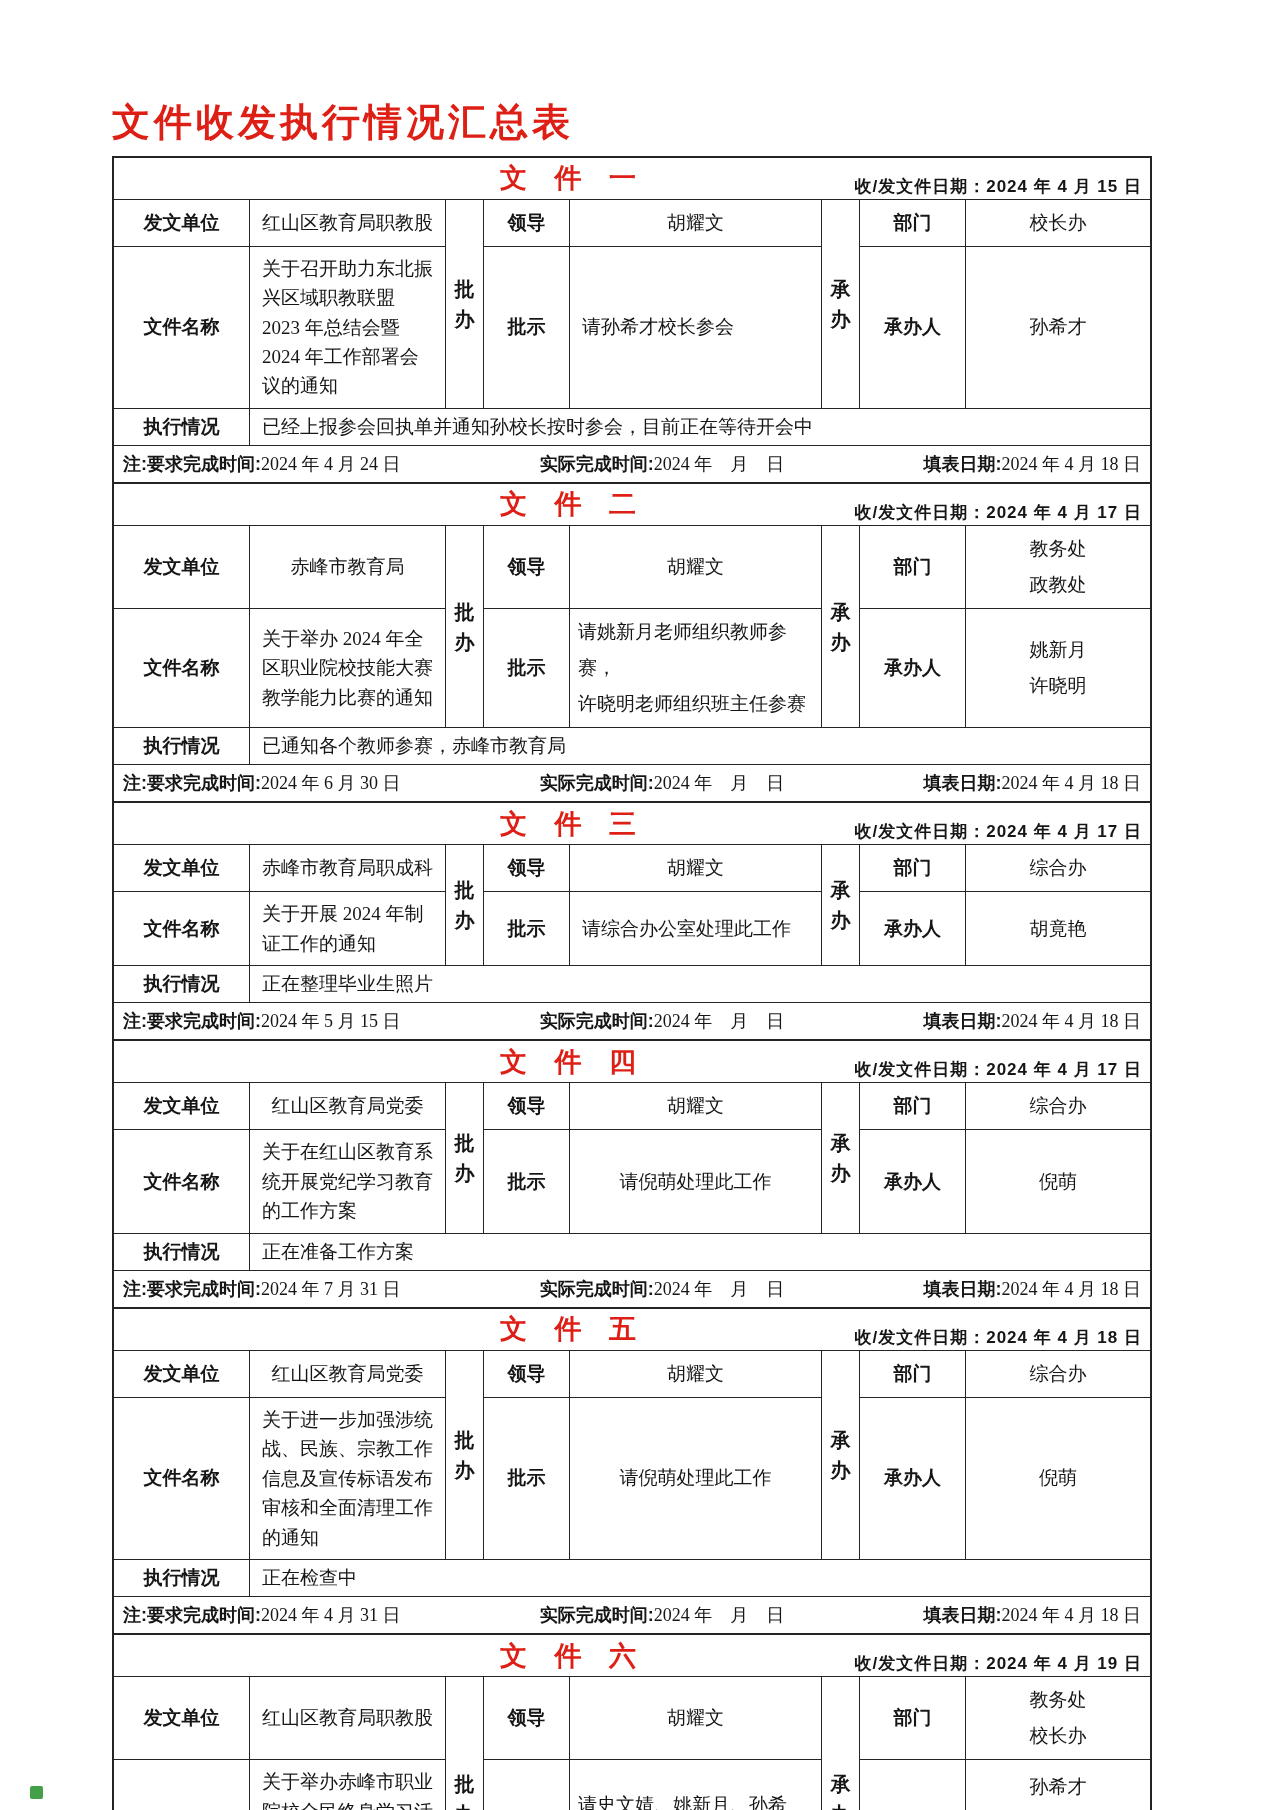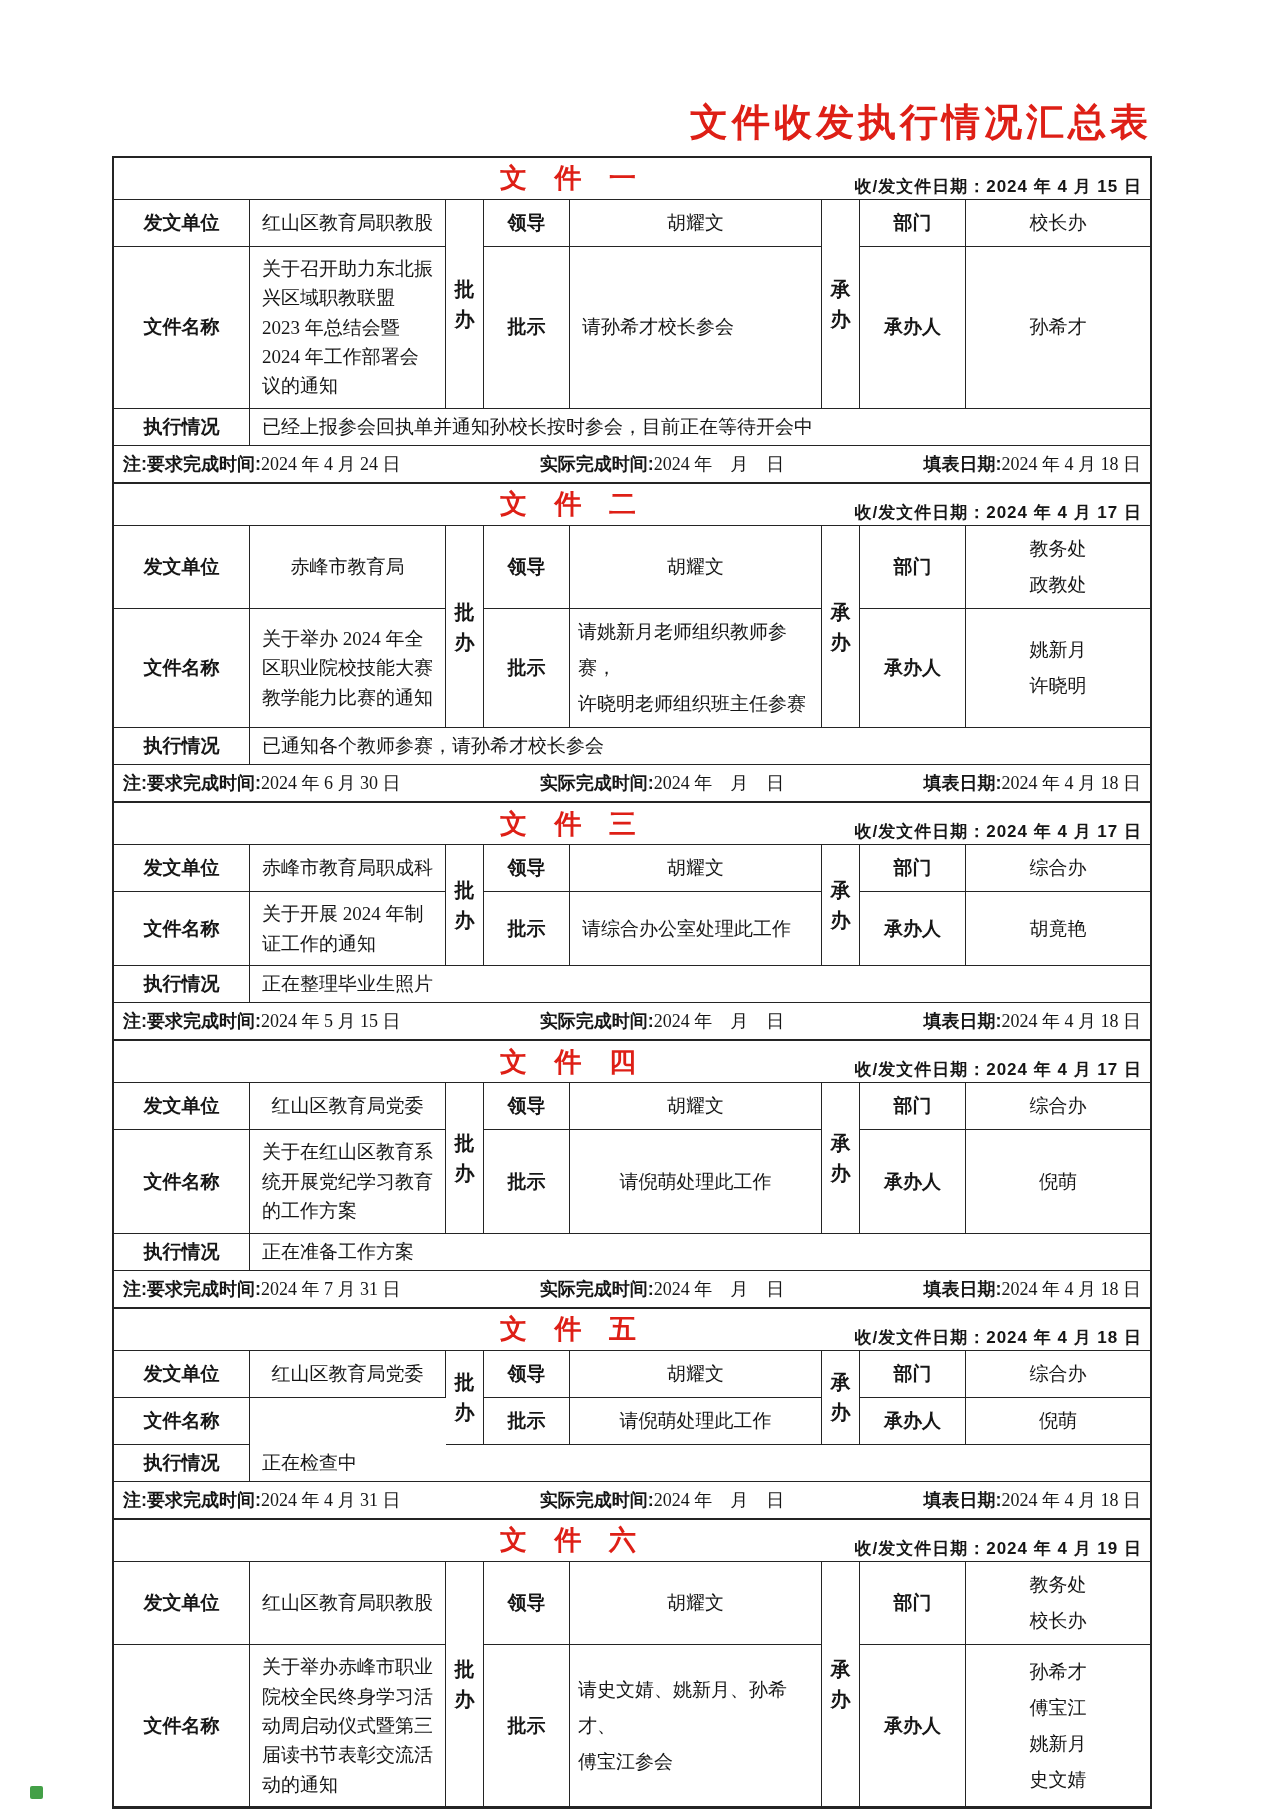--- a/index.html
+++ b/index.html
@@ -9,21 +9,21 @@
   }
   *{box-sizing:border-box;}
   html,body{margin:0;padding:0;}
   body{
     width:1280px;height:1810px;background:#ffffff;position:relative;
     font-family:"Liberation Sans","DejaVu Sans",sans-serif;color:var(--ink);
     overflow:hidden;
   }
   .sheet{position:absolute;left:112px;top:100px;width:1040px;}
   .page-title{
-    text-align:right;color:var(--red);font-weight:900;font-size:38px;
+    text-align:left;color:var(--red);font-weight:900;font-size:38px;
     letter-spacing:4px;margin:0 0 10px 0;line-height:1.2;
   }
   .tbl{border:2px solid var(--bd);background:#fff;}
 
   
   .shead{position:relative;height:42px;border-bottom:1px solid var(--bd);}
   .stitle{
     position:absolute;inset:0;display:flex;align-items:center;justify-content:center;
     padding-right:118px;color:var(--red);font-weight:900;font-size:27px;letter-spacing:10px;
   }
@@ -131,21 +131,21 @@
         <div class="cell ser left name-cell c2 r2">关于举办 2024 年全区职业院校技能大赛教学能力比赛的通知</div>
         <div class="cell lab c4 r2">批示</div>
         <div class="cell ser ctr pre c5 r2">请姚新月老师组织教师参赛，
 许晓明老师组织班主任参赛</div>
         <div class="cell lab c7 r2">承办人</div>
         <div class="cell ser pre c8 r2">姚新月
 许晓明</div>
       </div>
       <div class="exec">
         <div class="elab lab">执行情况</div>
-        <div class="eval ser">已通知各个教师参赛，请孙希才校长参会</div>
+        <div class="eval ser">已通知各个教师参赛，赤峰市教育局</div>
       </div>
       <div class="note">
         <span><span class="nl">注:要求完成时间:</span><span class="nv ser">2024 年 6 月 30 日</span></span>
         <span><span class="nl">实际完成时间:</span><span class="nv ser">2024 年　月　日</span></span>
         <span><span class="nl">填表日期:</span><span class="nv ser">2024 年 4 月 18 日</span></span>
       </div>
     </div>
 
     <div class="sec">
       <div class="shead">
@@ -228,20 +228,21 @@
       <div class="g">
         <div class="cell lab c1 r1">发文单位</div>
         <div class="cell ser c2 r1">红山区教育局党委</div>
         <div class="cell lab vert c3 span2">批办</div>
         <div class="cell lab c4 r1">领导</div>
         <div class="cell ser c5 r1">胡耀文</div>
         <div class="cell lab vert c6 span2">承办</div>
         <div class="cell lab c7 r1">部门</div>
         <div class="cell ser pre c8 r1">综合办</div>
         <div class="cell lab c1 r2">文件名称</div>
+        <div class="cell ser left name-cell c2 r2">关于进一步加强涉统战、民族、宗教工作信息及宣传标语发布审核和全面清理工作的通知</div>
         <div class="cell lab c4 r2">批示</div>
         <div class="cell ser ctr pre c5 r2">请倪萌处理此工作</div>
         <div class="cell lab c7 r2">承办人</div>
         <div class="cell ser pre c8 r2">倪萌</div>
       </div>
       <div class="exec">
         <div class="elab lab">执行情况</div>
         <div class="eval ser">正在检查中</div>
       </div>
       <div class="note">

